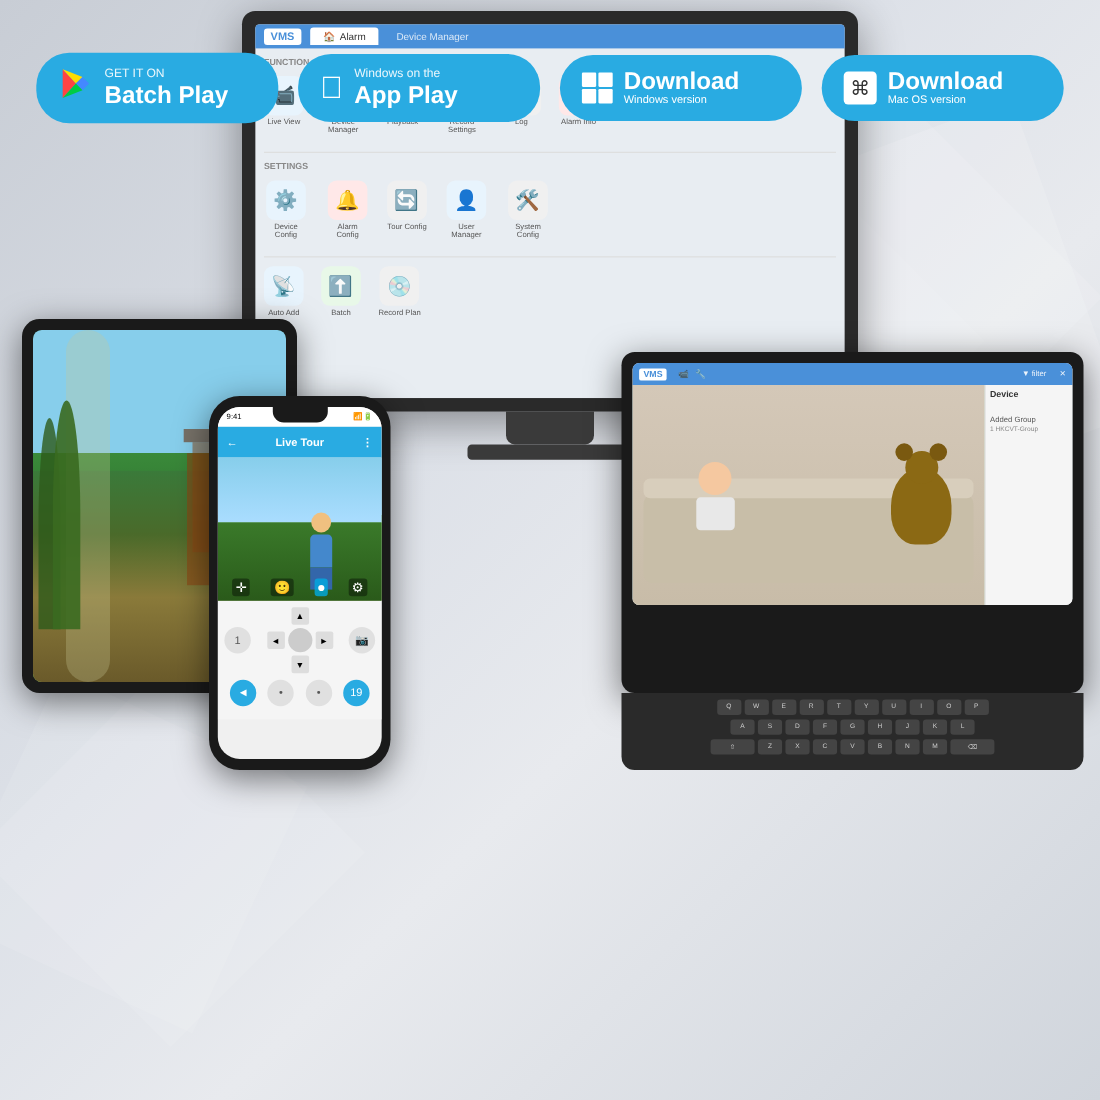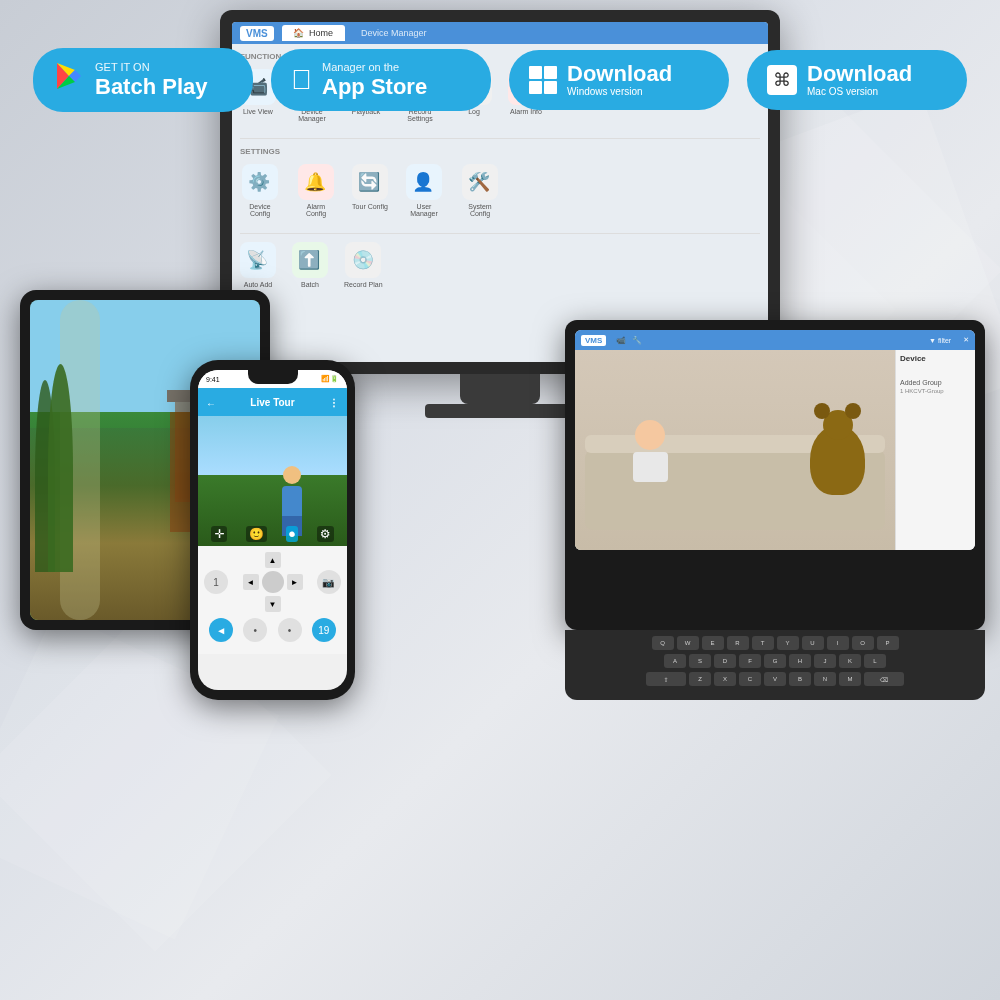--- a/index.html
+++ b/index.html
@@ -647,22 +647,22 @@
     </div>
     <div class="btn-text">
       <span class="btn-text-small">GET IT ON</span>
       <span class="btn-text-large">Batch Play</span>
     </div>
   </a>
 
   <a class="download-btn" href="#">
     <div class="btn-icon apple-symbol"></div>
     <div class="btn-text">
-      <span class="btn-text-small">Manager on the</span>
-      <span class="btn-text-large">App Store</span>
+      <span class="btn-text-small">Windows on the</span>
+      <span class="btn-text-large">App Play</span>
     </div>
   </a>
 
   <a class="download-btn" href="#">
     <div class="win-icon">
       <div class="win-square"></div>
       <div class="win-square"></div>
       <div class="win-square"></div>
       <div class="win-square"></div>
     </div>
@@ -683,21 +683,21 @@
 </div>
 
 <div class="monitor-wrap">
   <div class="monitor">
     <div class="monitor-screen">
       <div class="vms-ui">
         <div class="vms-titlebar">
           <div class="vms-logo">VMS</div>
           <div class="vms-tab">
             <span>🏠</span>
-            <span>Home</span>
+            <span>Alarm</span>
           </div>
           <div class="vms-tab-inactive">Device Manager</div>
         </div>
         <div class="vms-content">
           <div class="vms-section-title">FUNCTION</div>
           <div class="vms-icons-row">
             <div class="vms-icon-item">
               <div class="vms-icon-box ic-blue">📹</div>
               <span class="vms-icon-label">Live View</span>
             </div>

